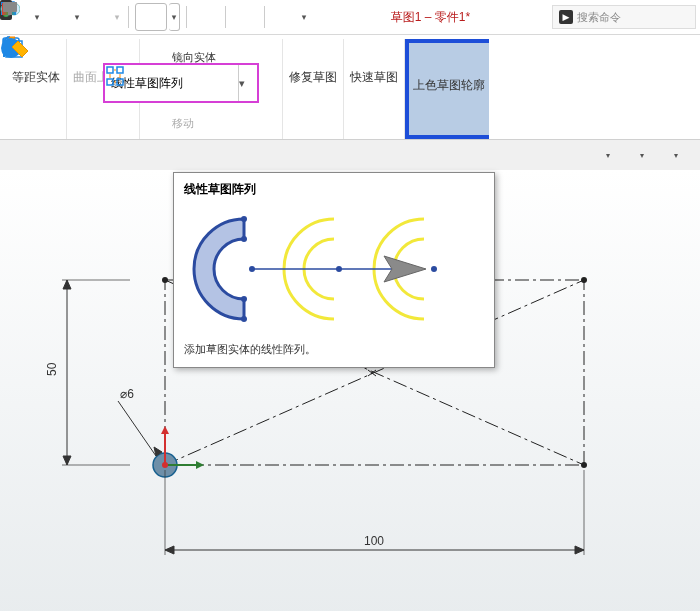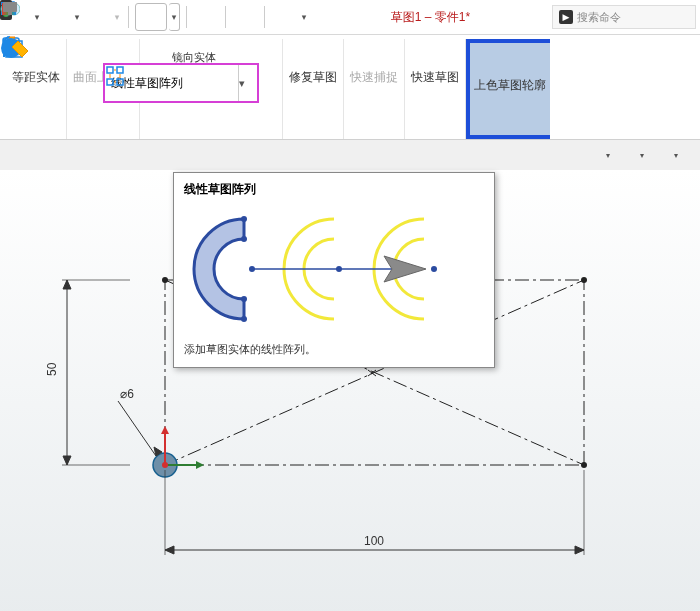--- a/index.html
+++ b/index.html
@@ -119,20 +119,29 @@
     <div class="row">
         <span class="sm">
           <svg width="16" height="14">
             <path d="M8 1v12" stroke="#1e88e5" stroke-dasharray="2 1"></path>
             <path d="M3 3v8l4-4zM13 3v8l-4-4z" fill="#1e88e5"></path>
           </svg>
         </span>
         <span>镜向实体</span>
       </div>
     <div class="row" style="height:36px"></div>
+    <div class="row disabled">
+        <span class="sm">
+          <svg width="16" height="14" opacity=".4">
+            <path d="M2 7h12M8 1v12" stroke="#888"></path>
+            <path d="M12 4l3 3-3 3" fill="none" stroke="#888"></path>
+          </svg>
+        </span>
+        <span>移动</span>
+      </div>
   </div>
 
   <div class="hlbox">
     <svg width="22" height="26">
         <g fill="none" stroke="#1e88e5" stroke-width="1.5">
           <rect x="2" y="2" width="6" height="6"></rect>
           <rect x="12" y="2" width="6" height="6"></rect>
           <rect x="2" y="14" width="6" height="6"></rect>
           <rect x="12" y="14" width="6" height="6"></rect>
         </g>
@@ -143,29 +152,20 @@
   </div>
 
   <div class="grp">
     <div class="ico">
         <svg width="26" height="26">
           <rect x="3" y="3" width="16" height="16" fill="none" stroke="#1e88e5" stroke-width="1.5" rx="2"></rect>
           <path d="M16 6a4 4 0 0 0 4 4l-7 7-3-3z" fill="#888"></path>
         </svg>
       </div>
     <div class="lbl">修复草图</div>
-  </div>
-  <div class="grp disabled">
-    <div class="ico">
-        <svg width="26" height="26" opacity=".3">
-          <circle cx="13" cy="13" r="9" fill="none" stroke="#888" stroke-width="2"></circle>
-          <circle cx="13" cy="13" r="3" fill="#888"></circle>
-        </svg>
-      </div>
-    <div class="lbl">快速捕捉</div>
   </div>
   <div class="grp">
     <div class="ico">
         <svg width="26" height="26">
           <rect x="6" y="6" width="16" height="16" fill="none" stroke="#1e88e5" stroke-width="1.5"></rect>
           <path d="M10 2l-4 8h4l-3 8 9-11h-4l3-5z" fill="#ffb300" stroke="#f57c00"></path>
         </svg>
       </div>
     <div class="lbl">快速草图</div>
   </div>

